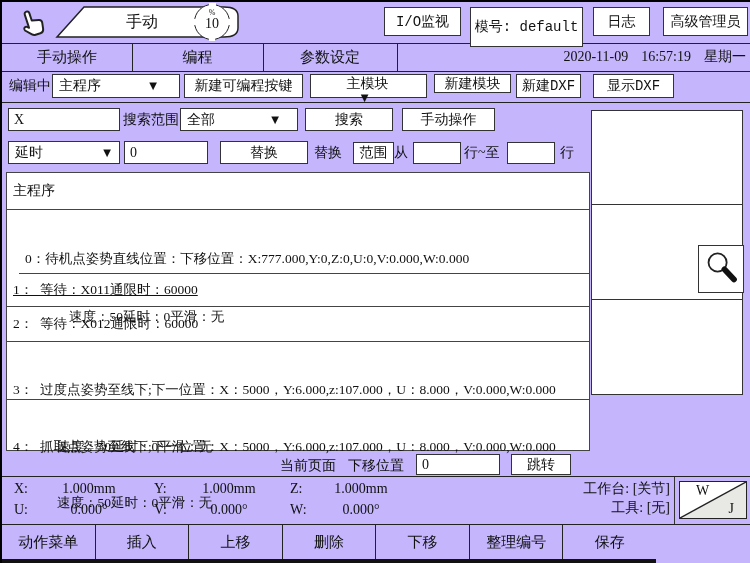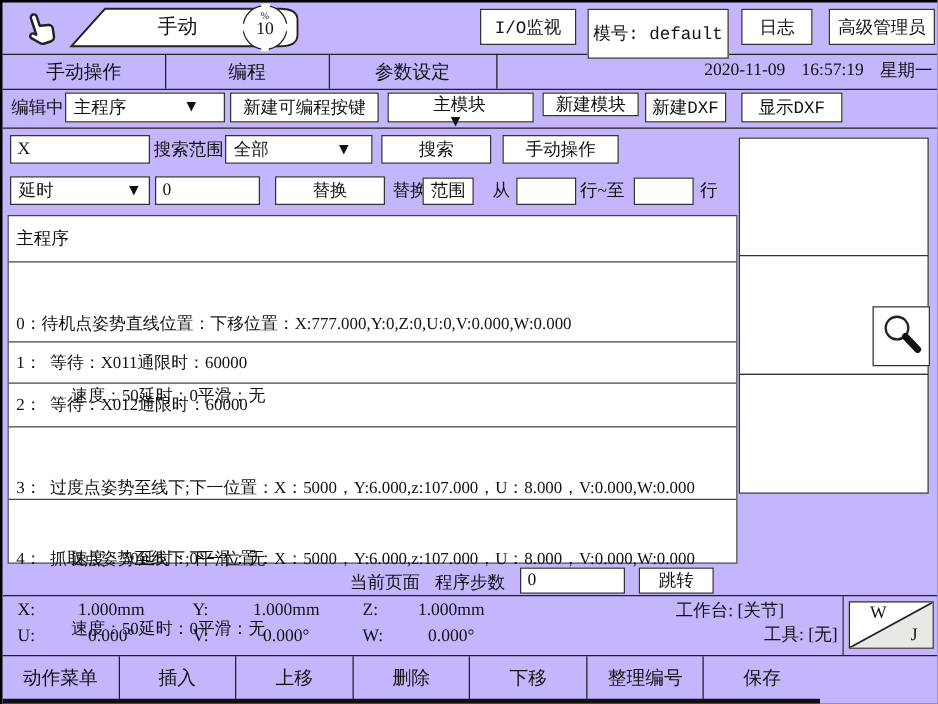--- a/index.html
+++ b/index.html
@@ -94,34 +94,34 @@
   <div class="abs box ctr fs14 btn" style="left:303px;top:106px;width:88px;height:23px;">搜索</div>
   <div class="abs box ctr fs14 btn" style="left:400px;top:106px;width:93px;height:23px;">手动操作</div>
 
   <div class="abs box lft sel fs14 btn" style="left:6px;top:139px;width:112px;height:23px;">
     <span>延时</span>
     <span class="arrow">▼</span>
   </div>
   <div class="abs box lft fs14" style="left:122px;top:139px;width:84px;height:23px;padding-left:5px;">0</div>
   <div class="abs box ctr fs14 btn" style="left:218px;top:139px;width:88px;height:23px;">替换</div>
   <span class="abs fs14" style="left:312px;top:142px;">替换</span>
-  <div class="abs box ctr fs14 btn" style="left:336px;top:140px;width:41px;height:22px;">范围</div>
+  <div class="abs box ctr fs14 btn" style="left:351px;top:140px;width:41px;height:22px;">范围</div>
   <span class="abs fs14" style="left:392px;top:142px;">从</span>
   <div class="abs box fs14" style="left:411px;top:140px;width:48px;height:22px;"></div>
   <span class="abs fs14" style="left:462px;top:142px;">行~至</span>
   <div class="abs box fs14" style="left:505px;top:140px;width:48px;height:22px;"></div>
   <span class="abs fs14" style="left:558px;top:142px;">行</span>
 
   <div class="abs" style="left:4px;top:170px;width:584px;height:279px;border:1px solid #444;box-sizing:border-box;background:#fff;">
     <div class="listrow lft" style="height:37px;padding-left:6px;font-size:14px;">主程序</div>
-    <div class="listrow" style="height:64px;padding:8px 0 0 6px;">
+    <div class="listrow" style="height:64px;padding:8px 0 0 6px;margin-left:12px;">
       <div>0：待机点姿势直线位置：下移位置：X:777.000,Y:0,Z:0,U:0,V:0.000,W:0.000</div>
       <div class="l2" style="margin-top:8px;">速度：50延时：0平滑：无</div>
     </div>
-    <div class="listrow lft" style="height:33px;padding-left:6px;">
+    <div class="listrow lft" style="height:33px;padding-left:6px;text-decoration:underline;">
       <span>1：  等待：X011通限时：60000</span>
     </div>
     <div class="listrow lft" style="height:35px;padding-left:6px;">
       <span>2：  等待：X012通限时：60000</span>
     </div>
     <div class="listrow" style="height:58px;padding:7px 0 0 6px;">
       <div>3：  过度点姿势至线下;下一位置：X：5000，Y:6.000,z:107.000，U：8.000，V:0.000,W:0.000</div>
       <div class="l2" style="margin-top:7px;">速度：50延时：0平滑：无</div>
     </div>
     <div class="listrow" style="height:50px;padding:6px 0 0 6px;border-bottom:none;">
@@ -136,39 +136,39 @@
   <div class="abs box ctr btn" style="left:696px;top:243px;width:46px;height:48px;">
     <span>
       <svg width="34" height="34" viewBox="0 0 30 30">
         <circle cx="12" cy="11" r="8" fill="none" stroke="#222" stroke-width="1.6"></circle>
         <line x1="18" y1="17" x2="26.5" y2="26" stroke="#111" stroke-width="5" stroke-linecap="round"></line>
       </svg>
     </span>
   </div>
 
   <span class="abs fs14" style="left:278px;top:455px;">当前页面</span>
-  <span class="abs fs14" style="left:346px;top:455px;">程序步数</span>
+  <span class="abs fs14" style="left:346px;top:455px;">下移位置</span>
   <div class="abs box lft fs14" style="left:414px;top:452px;width:84px;height:21px;padding-left:5px;">0</div>
   <div class="abs box ctr fs14 btn" style="left:509px;top:452px;width:60px;height:21px;">跳转</div>
 
   <div class="abs" style="left:0;top:474px;width:748px;height:49px;border-top:1px solid #222;border-bottom:1px solid #222;box-sizing:border-box;">
     <span class="abs axlbl" style="left:12px;top:4px;">X:</span>
     <span class="abs axval" style="left:50px;top:4px;width:74px;">1.000mm</span>
     <span class="abs axlbl" style="left:152px;top:4px;">Y:</span>
     <span class="abs axval" style="left:190px;top:4px;width:74px;">1.000mm</span>
     <span class="abs axlbl" style="left:288px;top:4px;">Z:</span>
     <span class="abs axval" style="left:322px;top:4px;width:74px;">1.000mm</span>
     <span class="abs axlbl" style="left:12px;top:25px;">U:</span>
     <span class="abs axval" style="left:50px;top:25px;width:74px;">0.000°</span>
     <span class="abs axlbl" style="left:152px;top:25px;">V:</span>
     <span class="abs axval" style="left:190px;top:25px;width:74px;">0.000°</span>
     <span class="abs axlbl" style="left:288px;top:25px;">W:</span>
     <span class="abs axval" style="left:322px;top:25px;width:74px;">0.000°</span>
 
-    <span class="abs fs14" style="left:518px;top:3px;width:128px;text-align:center;">工作台: [关节]</span>
+    <span class="abs fs14" style="left:540px;top:3px;width:128px;text-align:right;">工作台: [关节]</span>
     <span class="abs fs14" style="left:540px;top:22px;width:128px;text-align:right;">工具: [无]</span>
     <div class="abs vline" style="left:672px;top:0;height:47px;"></div>
     <div class="abs" style="left:677px;top:4px;width:68px;height:38px;border:1px solid #222;box-sizing:border-box;background:#fff;">
       <svg width="66" height="36" viewBox="0 0 66 36" style="position:absolute;left:0;top:0;">
         <polygon points="0,36 66,0 66,36" fill="#e8e8e4"></polygon>
         <line x1="0" y1="36" x2="66" y2="0" stroke="#222" stroke-width="1.4"></line>
       </svg>
       <span class="abs fs14" style="left:16px;top:1px;">W</span>
       <span class="abs fs14" style="right:12px;bottom:1px;">J</span>
     </div>

